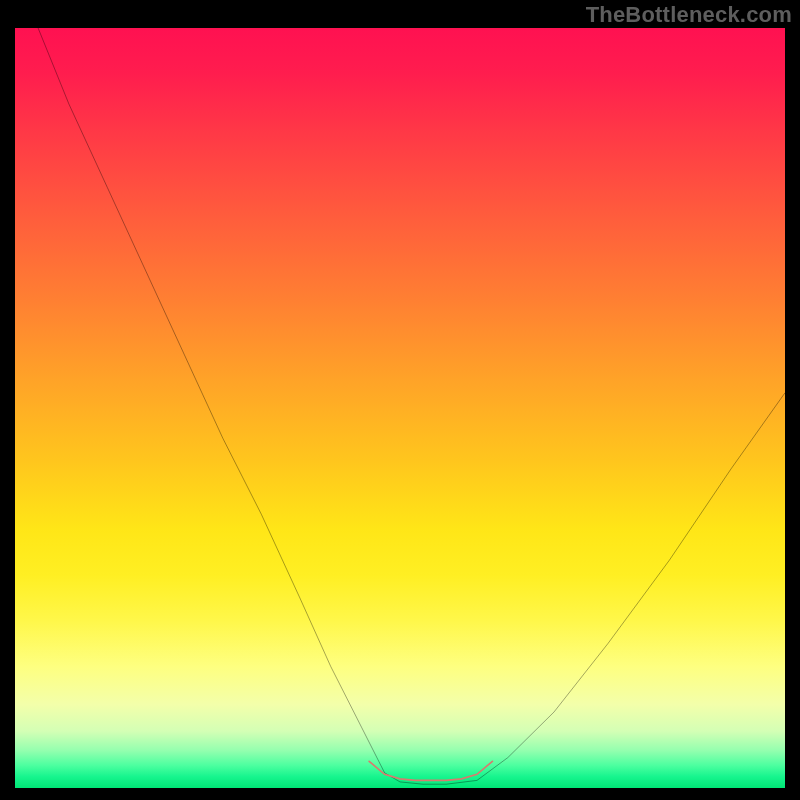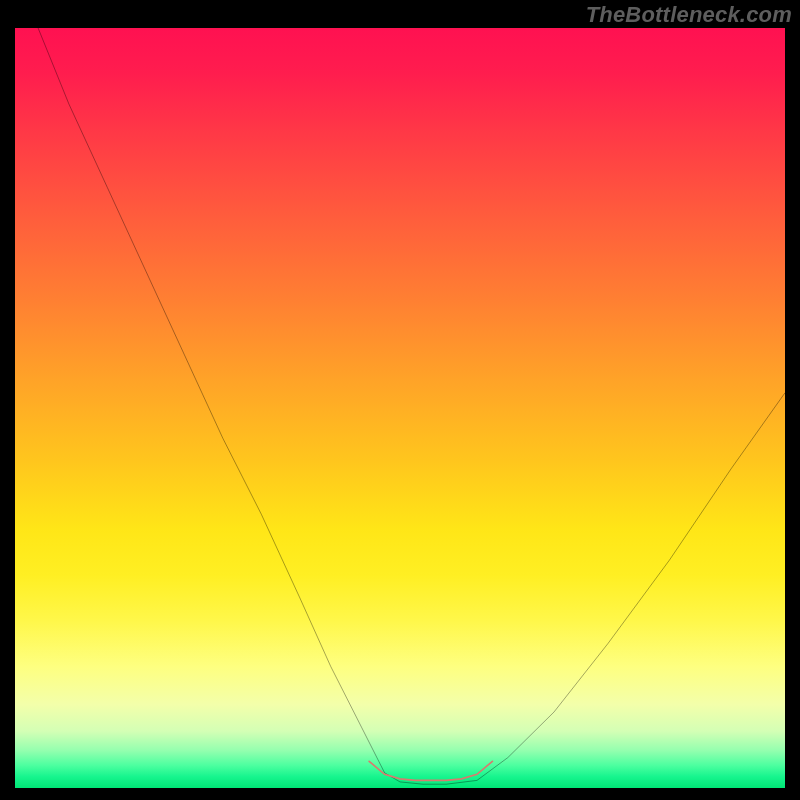--- a/index.html
+++ b/index.html
@@ -9,21 +9,20 @@
     height: 800px;
     background: #000;
     overflow: hidden;
     font-family: Arial, Helvetica, sans-serif;
   }
   .frame {
     position: relative;
     width: 800px;
     height: 800px;
     background: #000;
-    font-style: italic;
   }
   .watermark {
     position: absolute;
     top: 2px;
     right: 8px;
     color: #5e5e5e;
     font-size: 22px;
     font-weight: 600;
     letter-spacing: 0.2px;
     z-index: 5;

